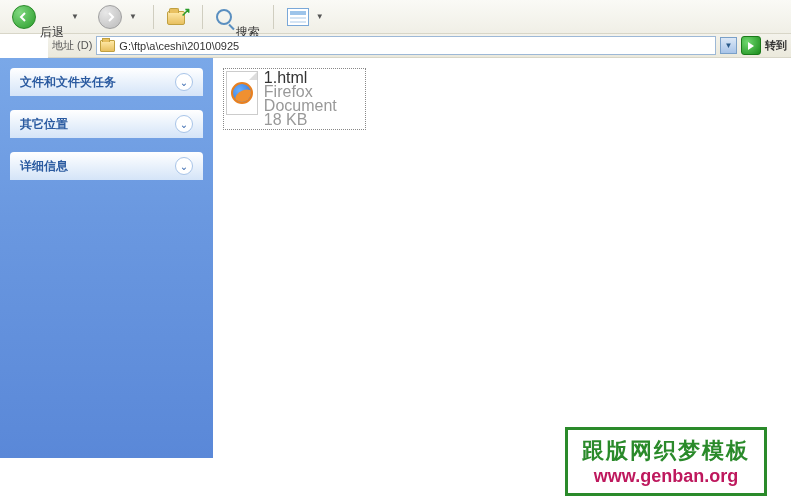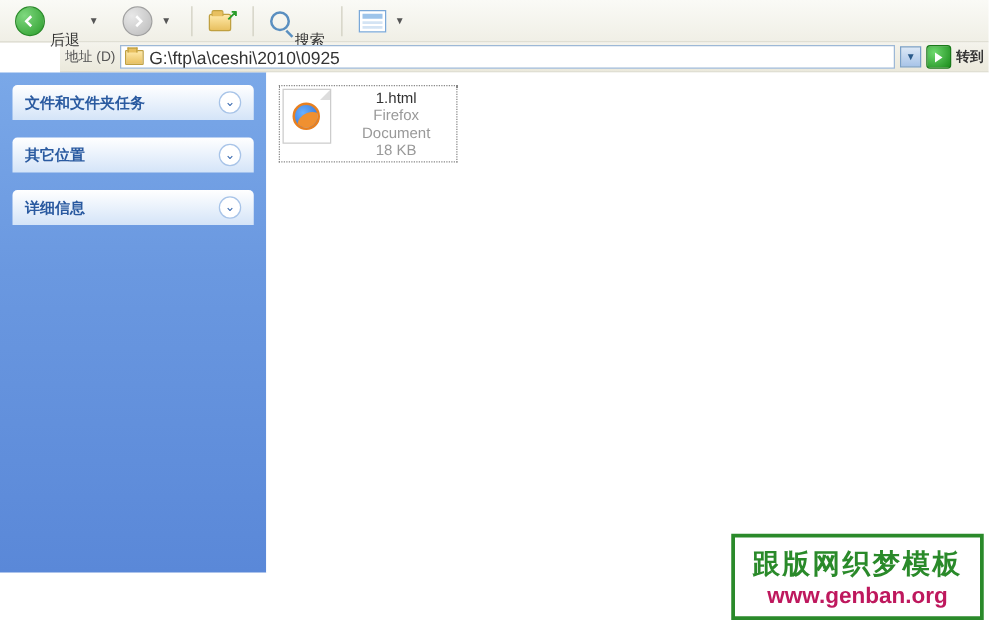--- a/index.html
+++ b/index.html
@@ -21,41 +21,41 @@
 .views-icon { width:22px; height:18px; border:1px solid #7aa8d8; background:#fff; position:relative; }
 .views-icon::before { content:""; position:absolute; top:2px; left:2px; right:2px; height:4px; background:#9dc4ea; }
 .views-icon::after { content:""; position:absolute; bottom:2px; left:2px; right:2px; top:8px; background:repeating-linear-gradient(#d4e4f4 0 2px, transparent 2px 4px); }
 .tb-label { font-size: 12px; color: #333; margin-top: 32px; }
 
 .addressbar { height: 24px; background: linear-gradient(#f4f3ec,#ebe9dc); border-bottom: 1px solid #d8d6c8; display: flex; align-items: center; padding: 0 4px; gap: 4px; margin-left: 48px; }
 .addr-label { font-size: 11px; color: #555; }
 .addr-input { flex: 1; height: 19px; border: 1px solid #9db8d6; background: #fff; display: flex; align-items: center; padding: 0 3px; gap: 4px; }
 .addr-folder { width: 15px; height: 12px; background: linear-gradient(#ffe9a8,#e8c060); border:1px solid #c0a040; border-radius:1px; position:relative; }
 .addr-folder::before { content:""; position:absolute; top:-3px; left:1px; width:6px; height:3px; background:#e8c060; border:1px solid #c0a040; border-bottom:none; }
-.addr-text { font-size: 14px; color: #333; font-family: Tahoma, sans-serif; }
+.addr-text { font-size: 11px; color: #333; font-family: Tahoma, sans-serif; }
 .addr-dd { width: 17px; height: 17px; background: linear-gradient(#dce8f6,#a8c4e8); border:1px solid #7aa0c8; display:flex; align-items:center; justify-content:center; font-size:8px; color:#2a5a8a; }
 .go-btn { width: 20px; height: 19px; background: radial-gradient(circle at 30% 30%, #6fd86f, #1a8c1a); border:1px solid #1a7a1a; border-radius:3px; display:flex; align-items:center; justify-content:center; color:#fff; font-size:12px; }
 .go-label { font-size: 11px; color: #333; font-weight: bold; }
 
 .main { display: flex; height: 400px; }
 .sidebar { width: 213px; background: linear-gradient(180deg, #7aa8e8 0%, #6a98e0 40%, #5a88d8 100%); padding: 10px; }
 .panel-header { background: linear-gradient(#fff, #d4e4f8); border-radius: 4px 4px 0 0; padding: 5px 10px; display: flex; justify-content: space-between; align-items: center; margin-bottom: 14px; cursor: pointer; }
 .panel-title { font-size: 12px; font-weight: bold; color: #2a5aa0; }
 .chevron { width: 18px; height: 18px; border-radius: 50%; background: #fff; border: 1px solid #a8c4e8; display:flex; align-items:center; justify-content:center; font-size: 10px; color: #3a6ab0; }
 
 .content { flex: 1; background: #fff; padding: 10px; position: relative; }
 .file-item { display: flex; gap: 6px; width: 143px; border: 1px dotted #888; padding: 2px; }
 .file-icon { width: 40px; height: 44px; background: #fff; border: 1px solid #ccc; position: relative; display:flex; align-items:center; justify-content:center; }
 .file-icon::before { content:""; position:absolute; top:0; right:0; border-width:0 0 8px 8px; border-style:solid; border-color:transparent transparent #ddd transparent; }
 .ff-circle { width: 22px; height: 22px; border-radius: 50%; background: radial-gradient(circle at 35% 35%, #6ab0ff, #2a6ad0); border:2px solid #e88020; position:relative; overflow:hidden; }
 .ff-circle::after { content:""; position:absolute; bottom:-2px; right:-4px; width:20px; height:14px; background:#f09030; border-radius:50% 50% 0 0; transform:rotate(-20deg); }
-.file-meta { font-size: 12px; line-height: 14px; font-family: "Courier New", monospace; color: #333; text-align: center; }
+.file-meta { font-size: 16px; line-height: 14px; font-family: "Courier New", monospace; color: #333; }
 .file-meta .line2, .file-meta .line3 { color: #999; }
 
-.watermark { position: absolute; bottom: 8px; right: 4px; border: 3px solid #2a8a2a; padding: 6px 14px; background: #fff; text-align: center; }
+.watermark { position: absolute; bottom: 8px; right: 24px; border: 3px solid #2a8a2a; padding: 6px 14px; background: #fff; text-align: center; }
 .wm-line1 { font-size: 22px; font-weight: bold; color: #2a8a2a; letter-spacing: 2px; }
 .wm-line2 { font-size: 18px; font-weight: bold; color: #be185d; }
 </style>
 </head>
 <body>
 
 <div class="toolbar">
   <div class="tb-btn">
     <div class="nav-circle nav-green">
       <svg width="12" height="12" viewBox="0 0 12 12">

